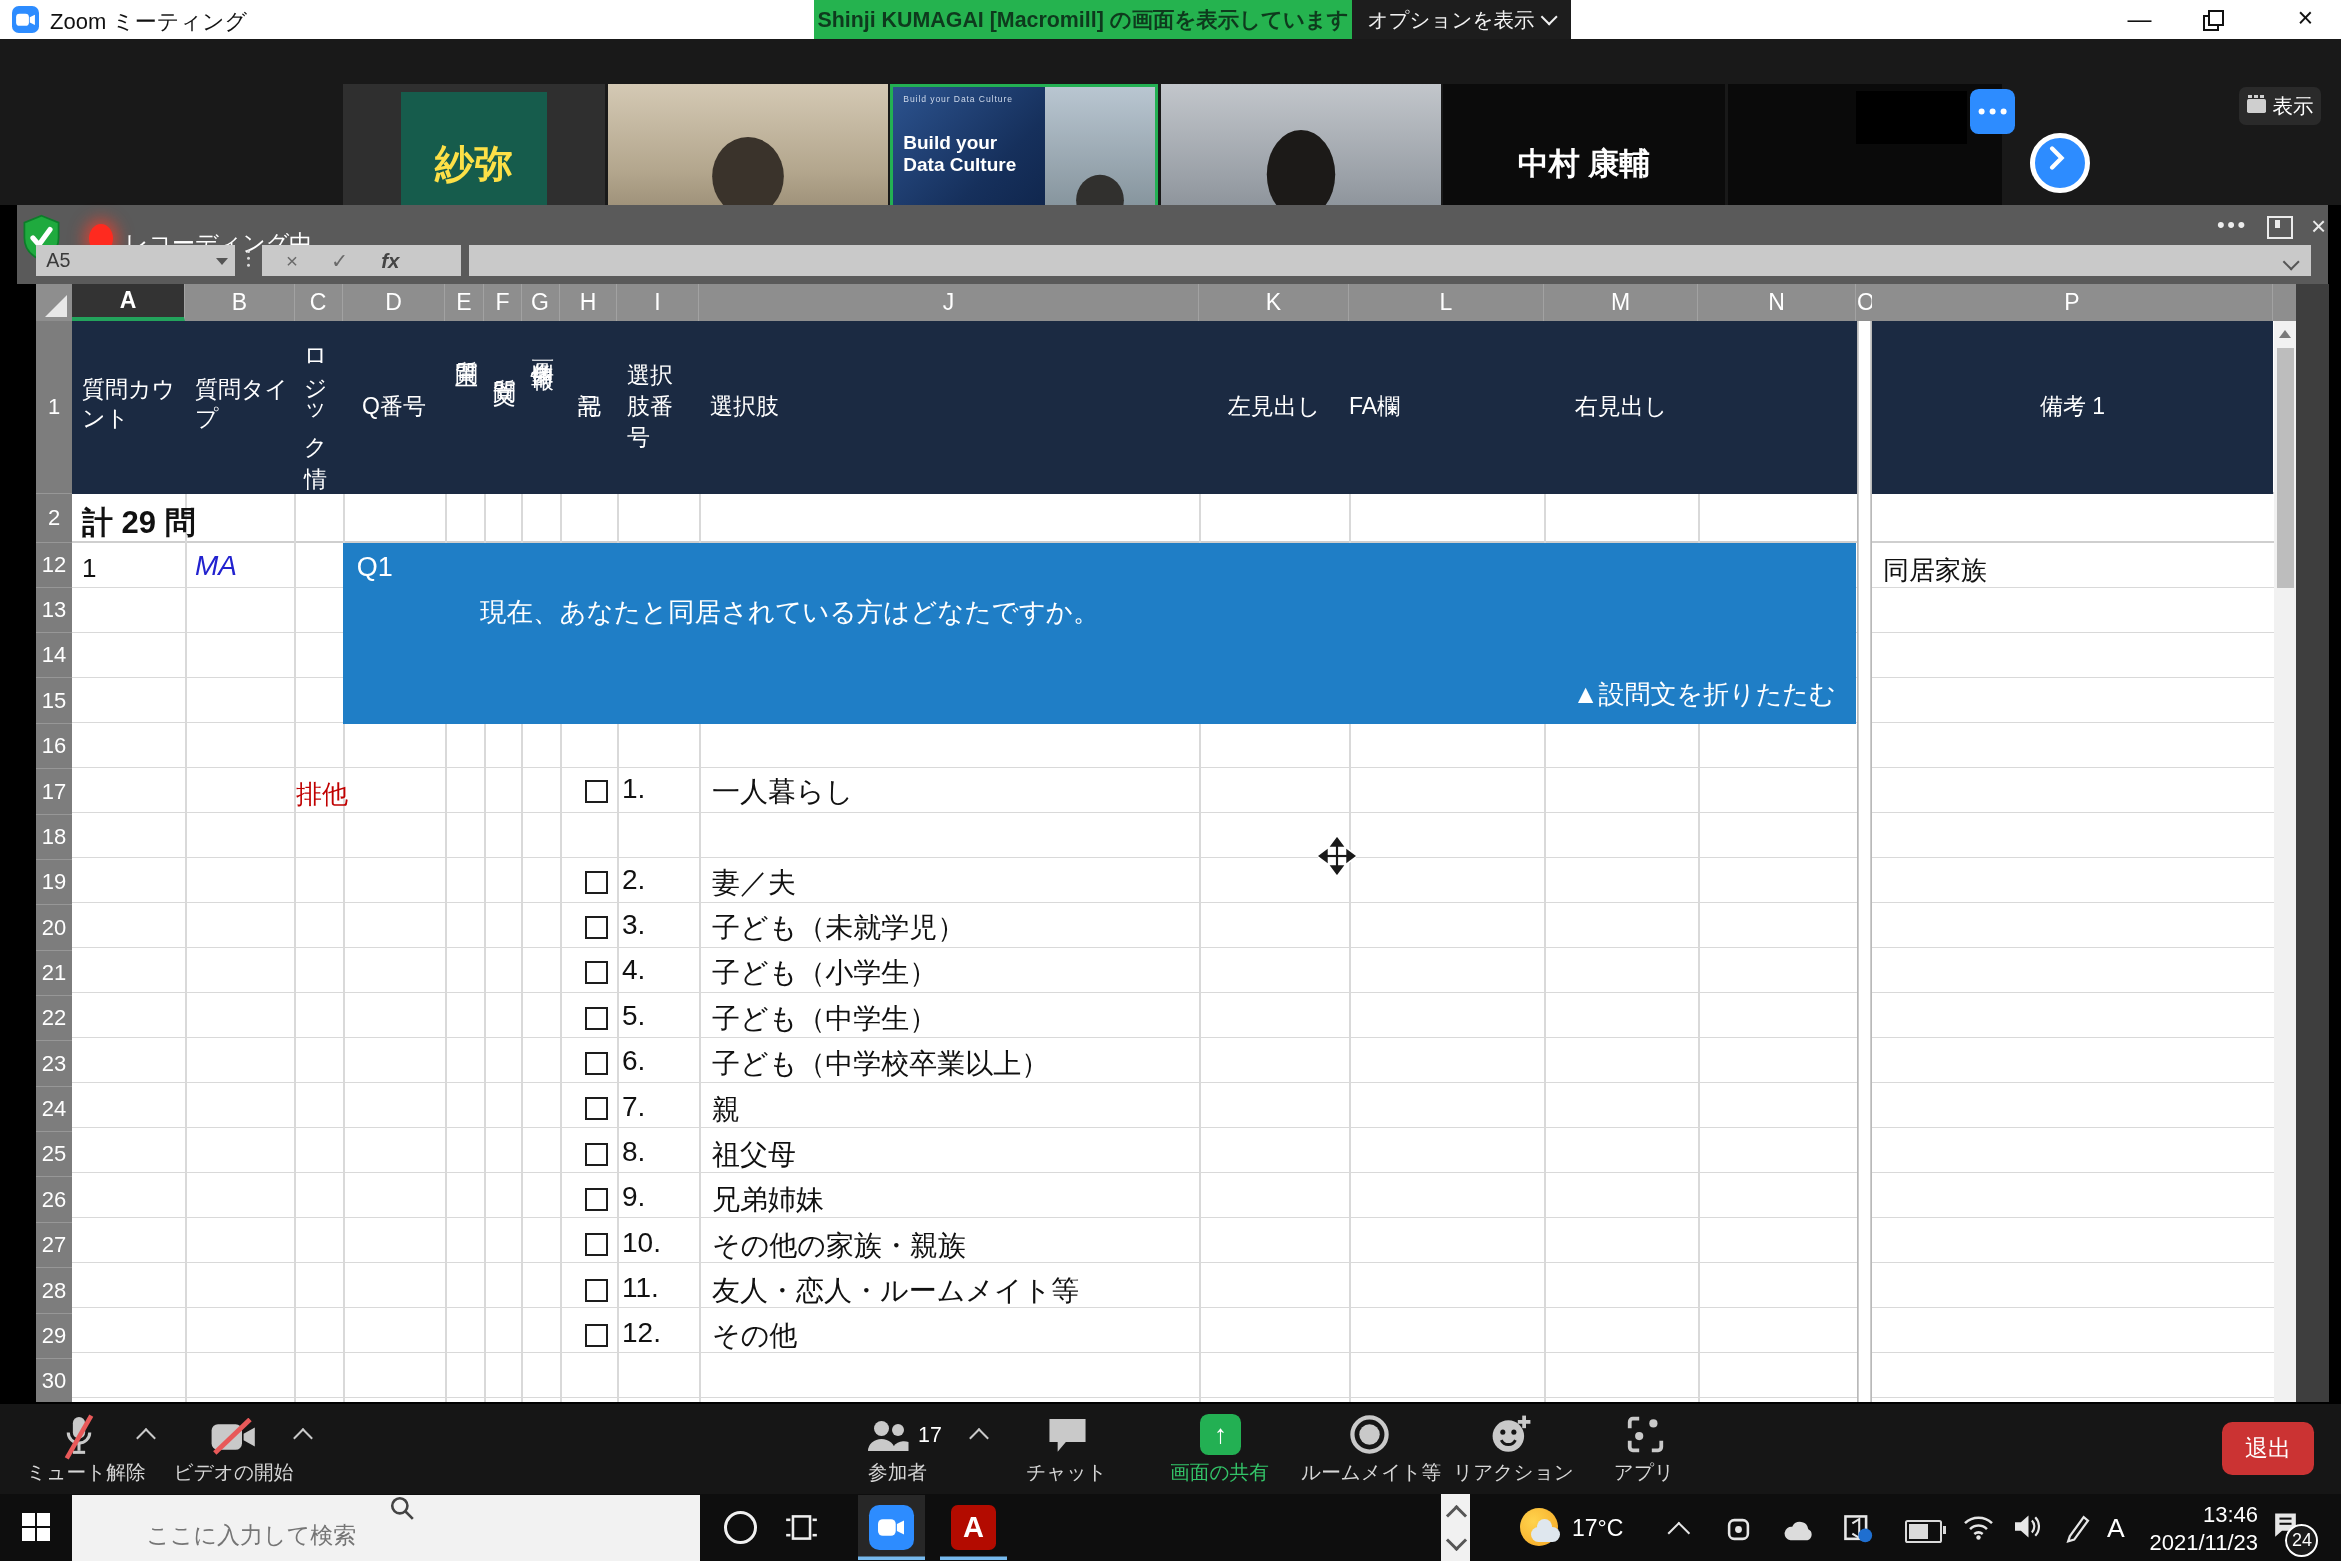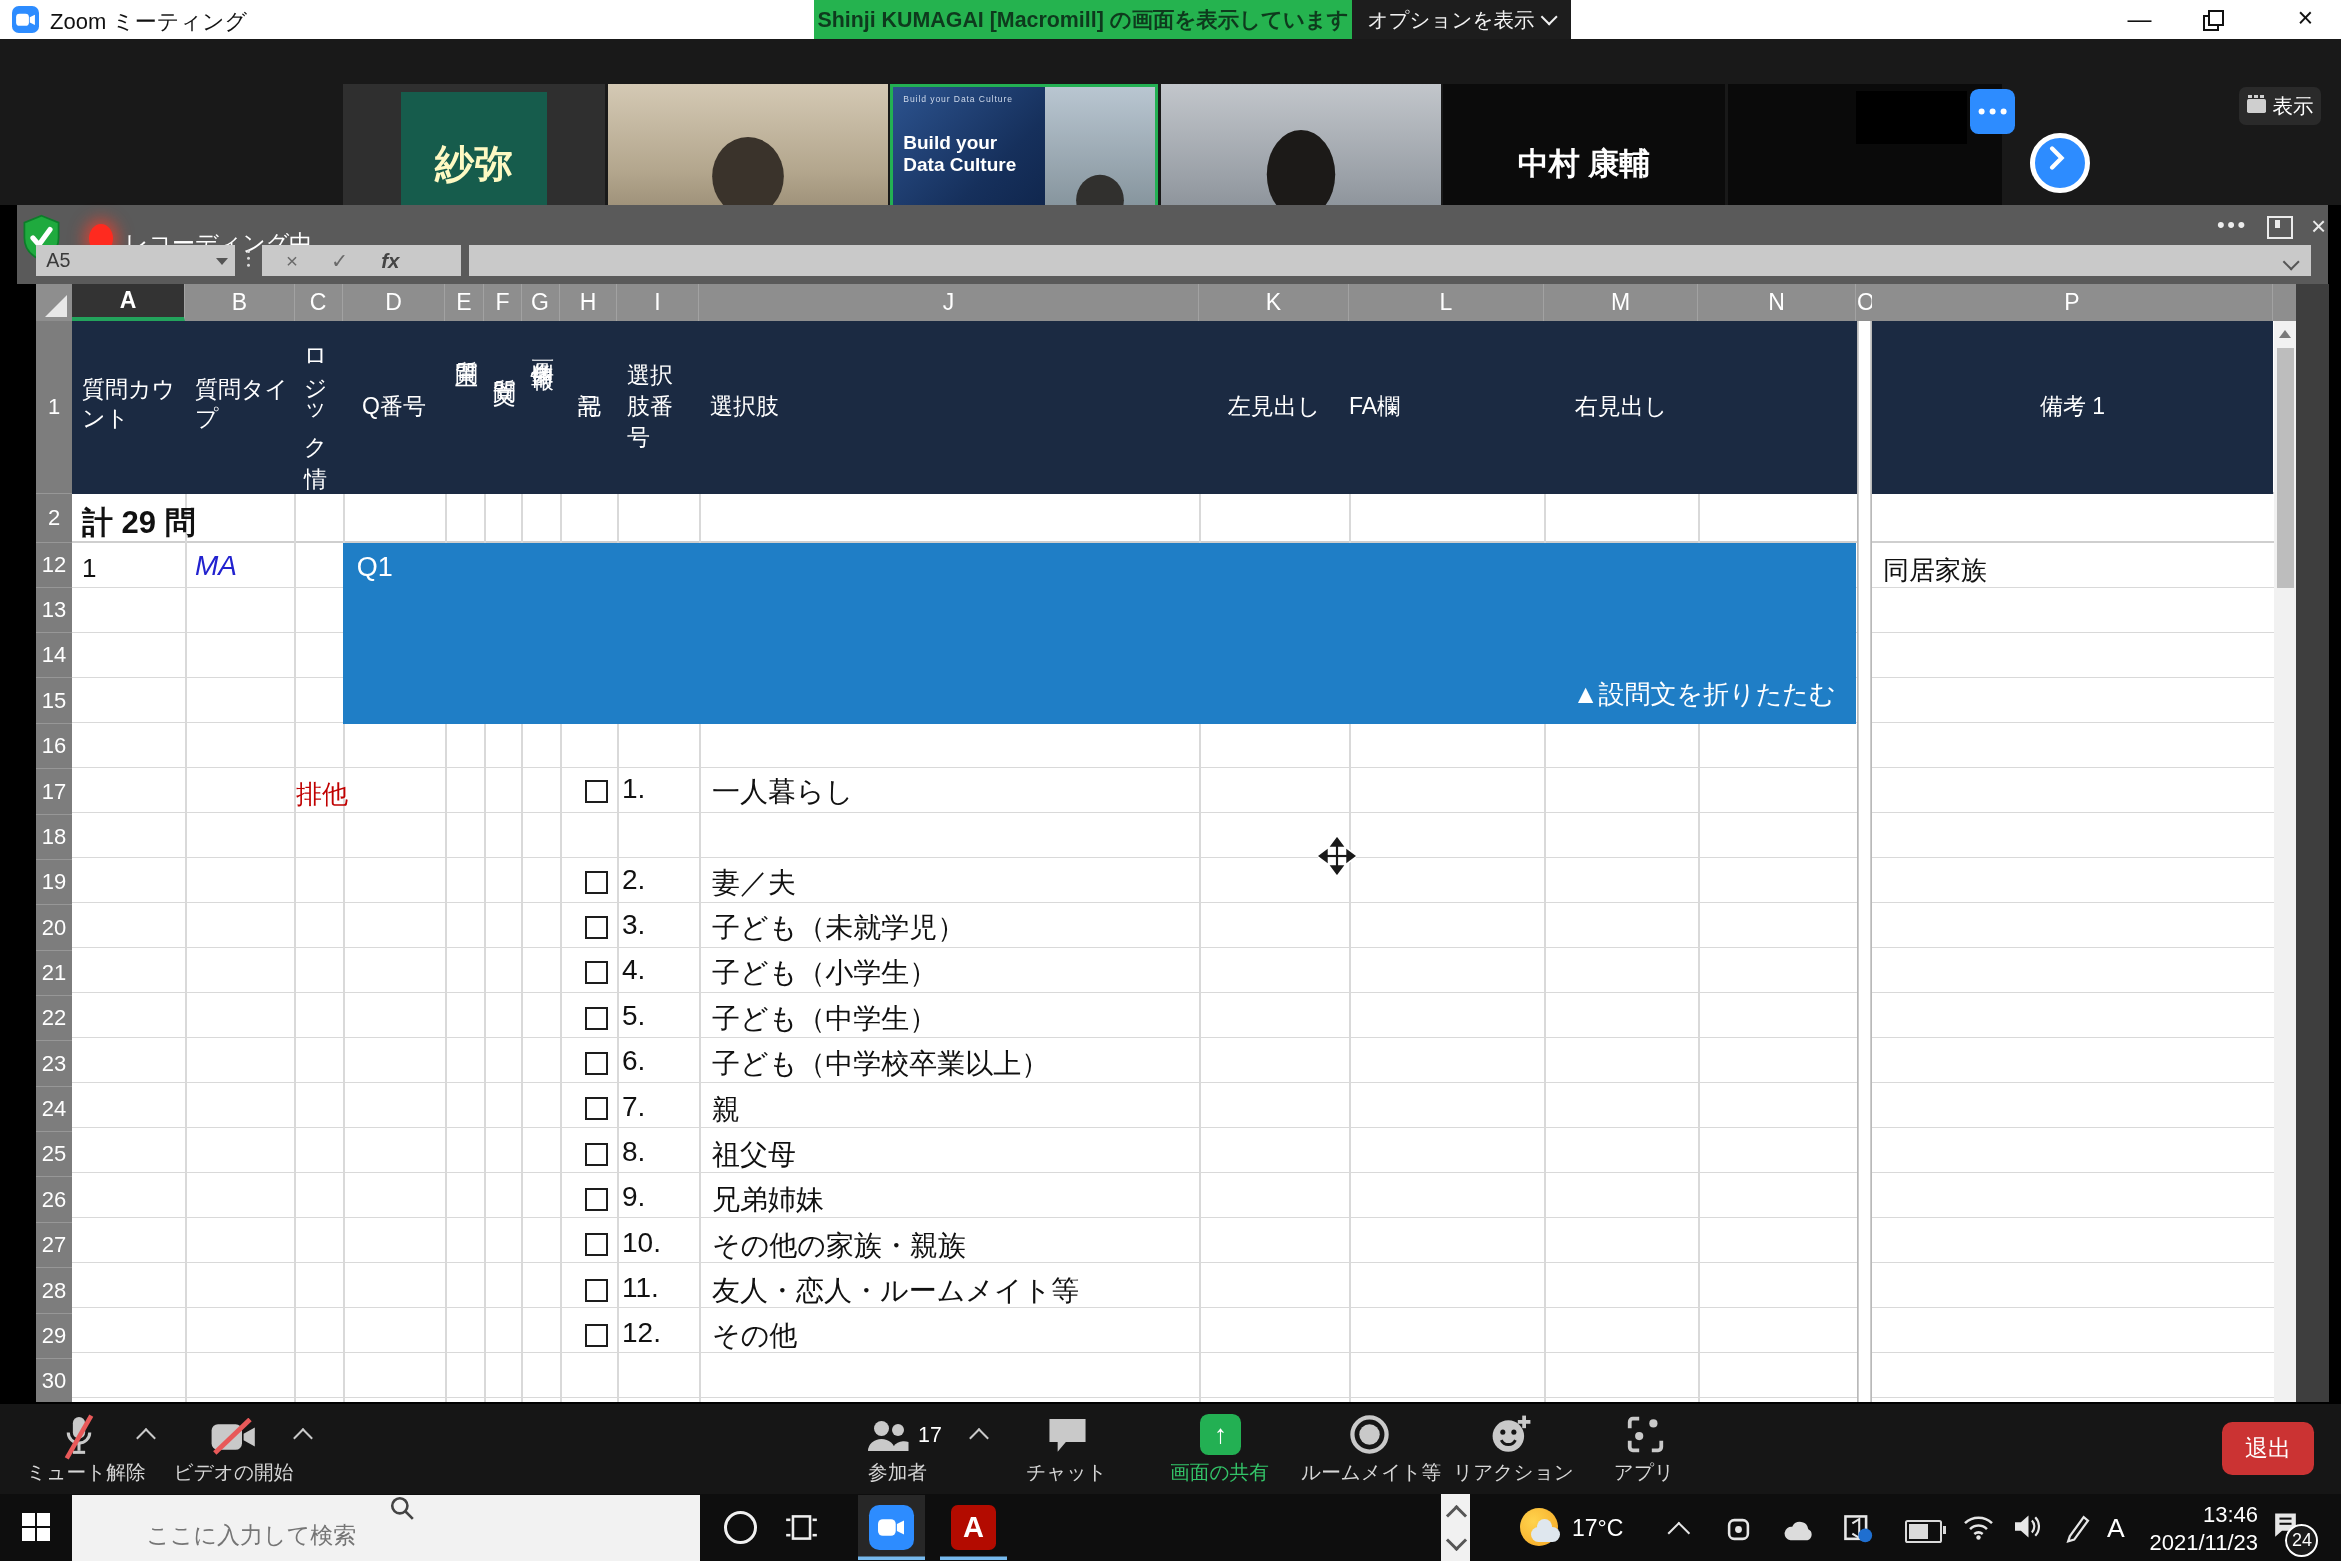--- a/index.html
+++ b/index.html
@@ -20,21 +20,21 @@
   .winctl{top:5.1px;font-size:24px;color:#111;width:51px;text-align:center;}
   .restore-ic{left:2203px;top:10.3px;width:17px;height:17px;}
   .restore-ic .b1{position:absolute;left:5.1px;top:0;width:12px;height:12px;border:2.6px solid #111;background:#fff;}
   .restore-ic .b2{position:absolute;left:0;top:5.1px;width:12px;height:12px;border:2.6px solid #111;background:#fff;}
   
   .strip{left:0;top:39px;width:2342px;height:166px;background:#191919;}
   .tile{top:45px;height:159px;background:#262626;overflow:hidden;}
   .namelabel{position:absolute;left:0;bottom:0;background:rgba(0,0,0,.62);color:#fff;
              font-size:19px;padding:3.4px 10.3px 5.1px 6.8px;display:flex;align-items:center;gap:6.8px;white-space:nowrap;}
   .avatar-sq{position:absolute;left:50%;top:50%;transform:translate(-50%,-50%);width:146px;height:144px;
-             background:#165c4c;color:#fef9c3;font-size:39px;font-weight:bold;
+             background:#165c4c;color:#fde047;font-size:39px;font-weight:bold;
              display:flex;align-items:center;justify-content:center;}
   .sil{position:absolute;bottom:-17px;left:50%;transform:translateX(-50%);}
   .slide{position:absolute;left:0;top:0;width:58%;height:100%;
          background:linear-gradient(135deg,#2c538f 0%,#16305c 60%,#0e2348 100%);}
   .slide .s-big{position:absolute;left:10.3px;top:45px;color:#fff;font-weight:bold;font-size:19px;line-height:22px;}
   .slide .s-top{position:absolute;left:10.3px;top:6.8px;color:#cdd8ea;font-size:8.6px;letter-spacing:0.9px;}
   .more-btn{left:1970px;top:50px;width:45px;height:45px;border-radius:8.6px;background:#2d8cff;}
   .more-btn i{position:absolute;left:50%;top:50%;transform:translate(-50%,-50%);width:6.8px;height:6.8px;
               border-radius:50%;background:#fff;box-shadow:-11px 0 0 #fff,11px 0 0 #fff;}
   .next-btn{left:2030px;top:94px;width:50px;height:50px;border-radius:50%;background:#2d8cff;border:5.1px solid #fff;}
@@ -379,20 +379,21 @@
 <div class="abs h1" style="left:1349px;top:392px;width:195px;text-align:left;">FA欄</div>
 <div class="abs h1" style="left:1544px;top:392px;width:154px;text-align:center;">右見出し</div>
 <div class="abs h1" style="left:1872px;top:392px;width:401px;text-align:center;">備考 1</div>
 
 <div class="abs cell" style="left:82px;top:502px;font-size:31px;font-weight:bold;">計 29 問</div>
 
 <div class="abs cell" style="left:82px;top:553px;">1</div>
 <div class="abs cell" style="left:195px;top:550px;color:#2222cf;font-style:italic;font-size:28px;">MA</div>
 <div class="abs bluebox">
   <div class="abs" style="left:13.7px;top:8.6px;font-size:27px;">Q1</div>
+  <div class="abs" style="left:137px;top:51px;font-size:26.5px;">現在、あなたと同居されている方はどなたですか。</div>
   <div class="abs" style="right:20.5px;bottom:12px;font-size:26px;">▲設問文を折りたたむ</div>
 </div>
 <div class="abs cell" style="left:1883px;top:553px;">同居家族</div>
 <div class="abs cell" style="left:296px;top:777px;color:#c00000;">排他</div>
 
 <div class="abs chk" style="left:585px;top:780px;"></div>
 <div class="abs optno" style="left:622px;top:773px;">1.</div>
 <div class="abs optlbl" style="left:712px;top:773px;">一人暮らし</div>
 
 <div class="abs chk" style="left:585px;top:871px;"></div>

